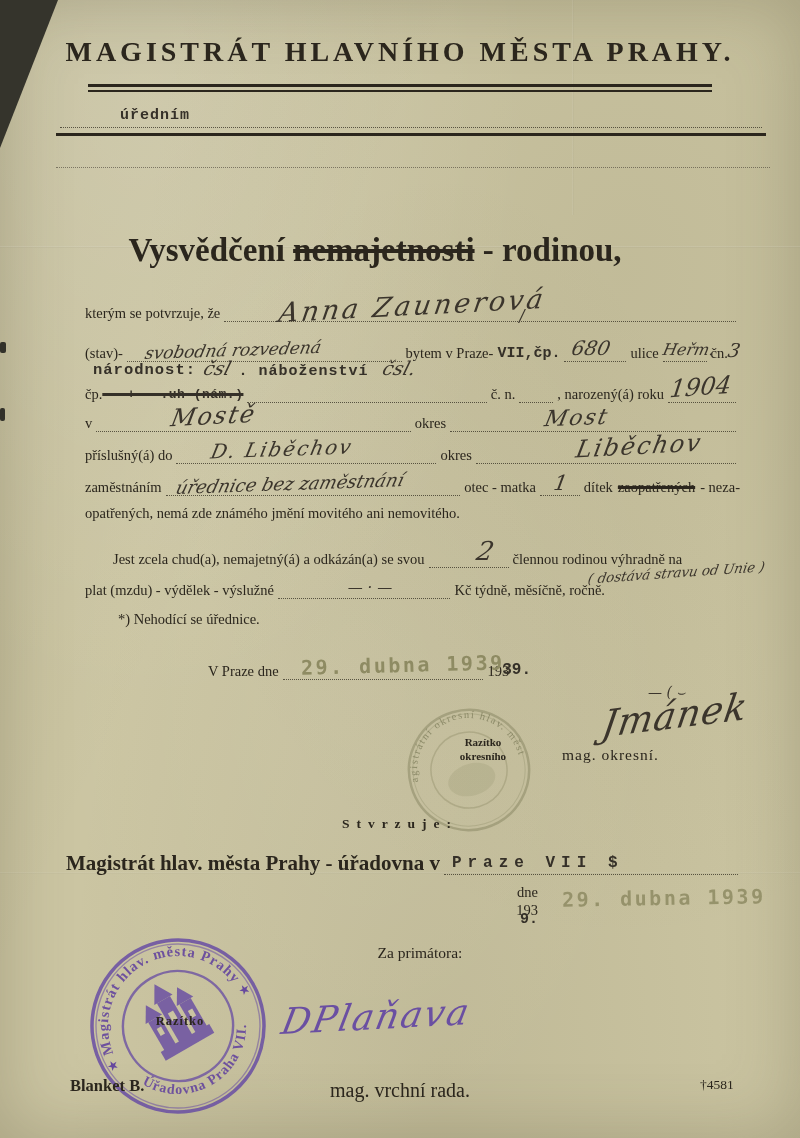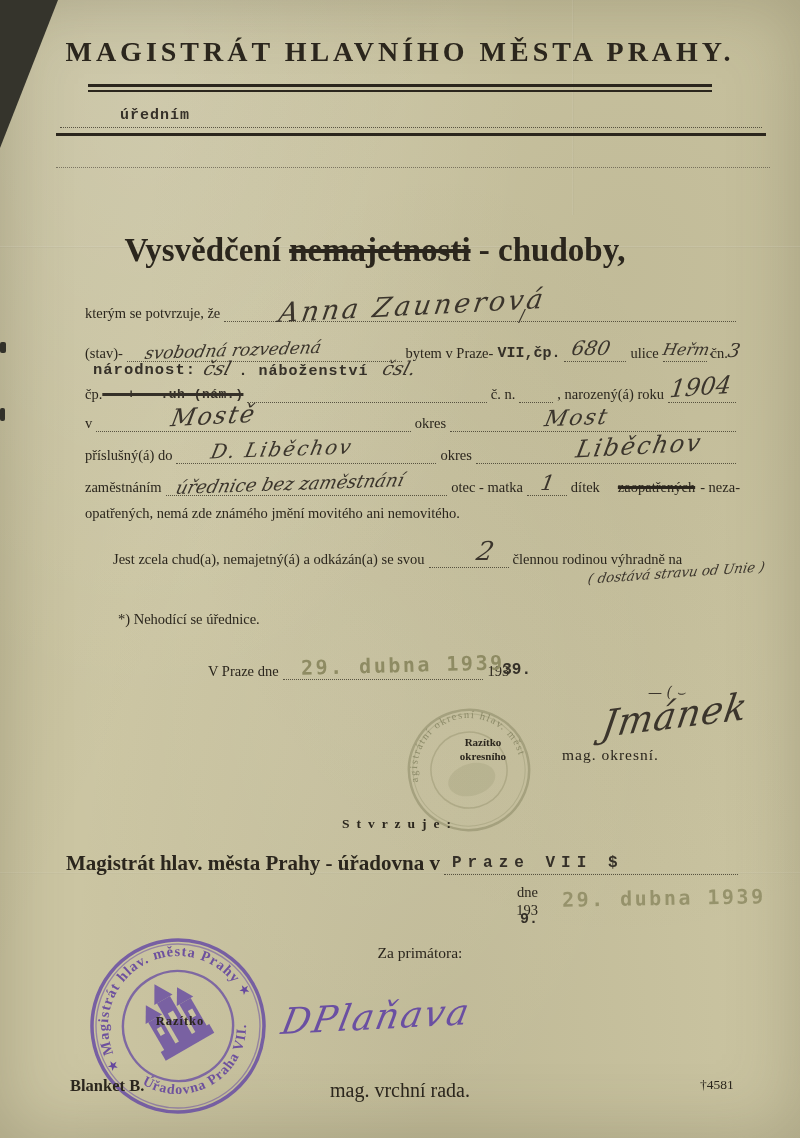--- a/index.html
+++ b/index.html
@@ -58,21 +58,21 @@
     <span class="fill">
       <span class="hw-over mono" style="left:60px;bottom:3px;font-size:15px;letter-spacing:1px;">úředním</span>
     </span>
   </div>
   <div class="rule" style="top:133px;left:56px;width:710px;height:2.6px;"></div>
   <div class="abs" style="top:167px;left:56px;width:714px;border-top:1.5px dotted rgba(43,38,29,.5);"></div>
 
   <div class="abs serif" style="top:232px;left:55px;width:640px;text-align:center;font-size:33px;font-weight:bold;">
     <span>Vysvědčení</span>
     <span class="strike-bold">nemajetnosti</span>
-    <span>- chudoby,</span>
+    <span>- rodinou,</span>
   </div>
 
   <div class="row" style="top:296px;left:85px;width:655px;height:26px;">
     <span class="lbl serif">kterým se potvrzuje, že</span>
     <span class="fill">
       <span class="hw-over hw" style="left:55px;bottom:0;font-size:27px;letter-spacing:3px;transform:rotate(-3deg) skewX(-12deg);">Anna Zaunerová</span>
       <span class="hw-over hw" style="left:295px;bottom:-4px;font-size:16px;">/</span>
     </span>
   </div>
 
@@ -138,34 +138,41 @@
   <div class="row" style="top:468px;left:85px;width:655px;height:28px;">
     <span class="lbl serif">zaměstnáním</span>
     <span class="fill" style="flex:1.6;overflow:visible;">
       <span class="hw-over hw" style="left:10px;bottom:0;font-size:18px;z-index:2;transform:rotate(-2deg) skewX(-16deg);">úřednice bez zaměstnání</span>
     </span>
     <span class="lbl serif">otec - matka</span>
     <span class="fill fillw" style="width:40px;">
       <span class="hw-over hw" style="left:14px;bottom:0;font-size:21px;transform:skewX(-10deg);">1</span>
     </span>
     <span class="lbl serif">dítek</span>
-    <span class="lbl serif strike" style="margin-left:18px;">zaopatřených</span>
+    <span class="lbl serif strike" style="margin-left:5px;">zaopatřených</span>
     <span class="lbl serif" style="margin-left:5px;">- neza-</span>
   </div>
 
   <div class="abs serif" style="top:505px;left:85px;width:620px;font-size:14.5px;">opatřených, nemá zde známého jmění movitého ani nemovitého.</div>
 
   <div class="row" style="top:538px;left:85px;width:655px;height:30px;">
     <span class="lbl serif" style="margin-left:28px;margin-top:8px;">Jest zcela chud(a), nemajetný(á) a odkázán(a) se svou</span>
     <span class="fill fillw" style="width:80px;">
       <span class="hw-over hw" style="left:48px;bottom:0;font-size:26px;transform:skewX(-12deg);">2</span>
     </span>
     <span class="lbl serif">člennou rodinou výhradně na</span>
   </div>
 
+  <div class="row" style="top:571px;left:85px;width:520px;height:28px;">
+    <span class="lbl serif">plat (mzdu) - výdělek - výslužné</span>
+    <span class="fill">
+      <span class="hw-over hw" style="left:70px;bottom:2px;font-size:15px;">— · —</span>
+    </span>
+    <span class="lbl serif">Kč týdně, měsíčně, ročně.</span>
+  </div>
   <div class="abs hw" style="top:563px;left:588px;width:215px;font-size:13.5px;transform:rotate(-4deg) skewX(-14deg);white-space:nowrap;">( dostává stravu od Unie )</div>
 
   <div class="abs serif" style="top:611px;left:118px;font-size:14.5px;">*) Nehodící se úřednice.</div>
 
   <div class="row" style="top:654px;left:208px;width:330px;height:26px;">
     <span class="lbl serif">V Praze dne</span>
     <span class="fill">
       <span class="hw-over stampdate" style="left:18px;bottom:2px;font-size:20px;transform:rotate(-1.5deg);">29. dubna 1939</span>
     </span>
     <span class="lbl serif">193</span>

